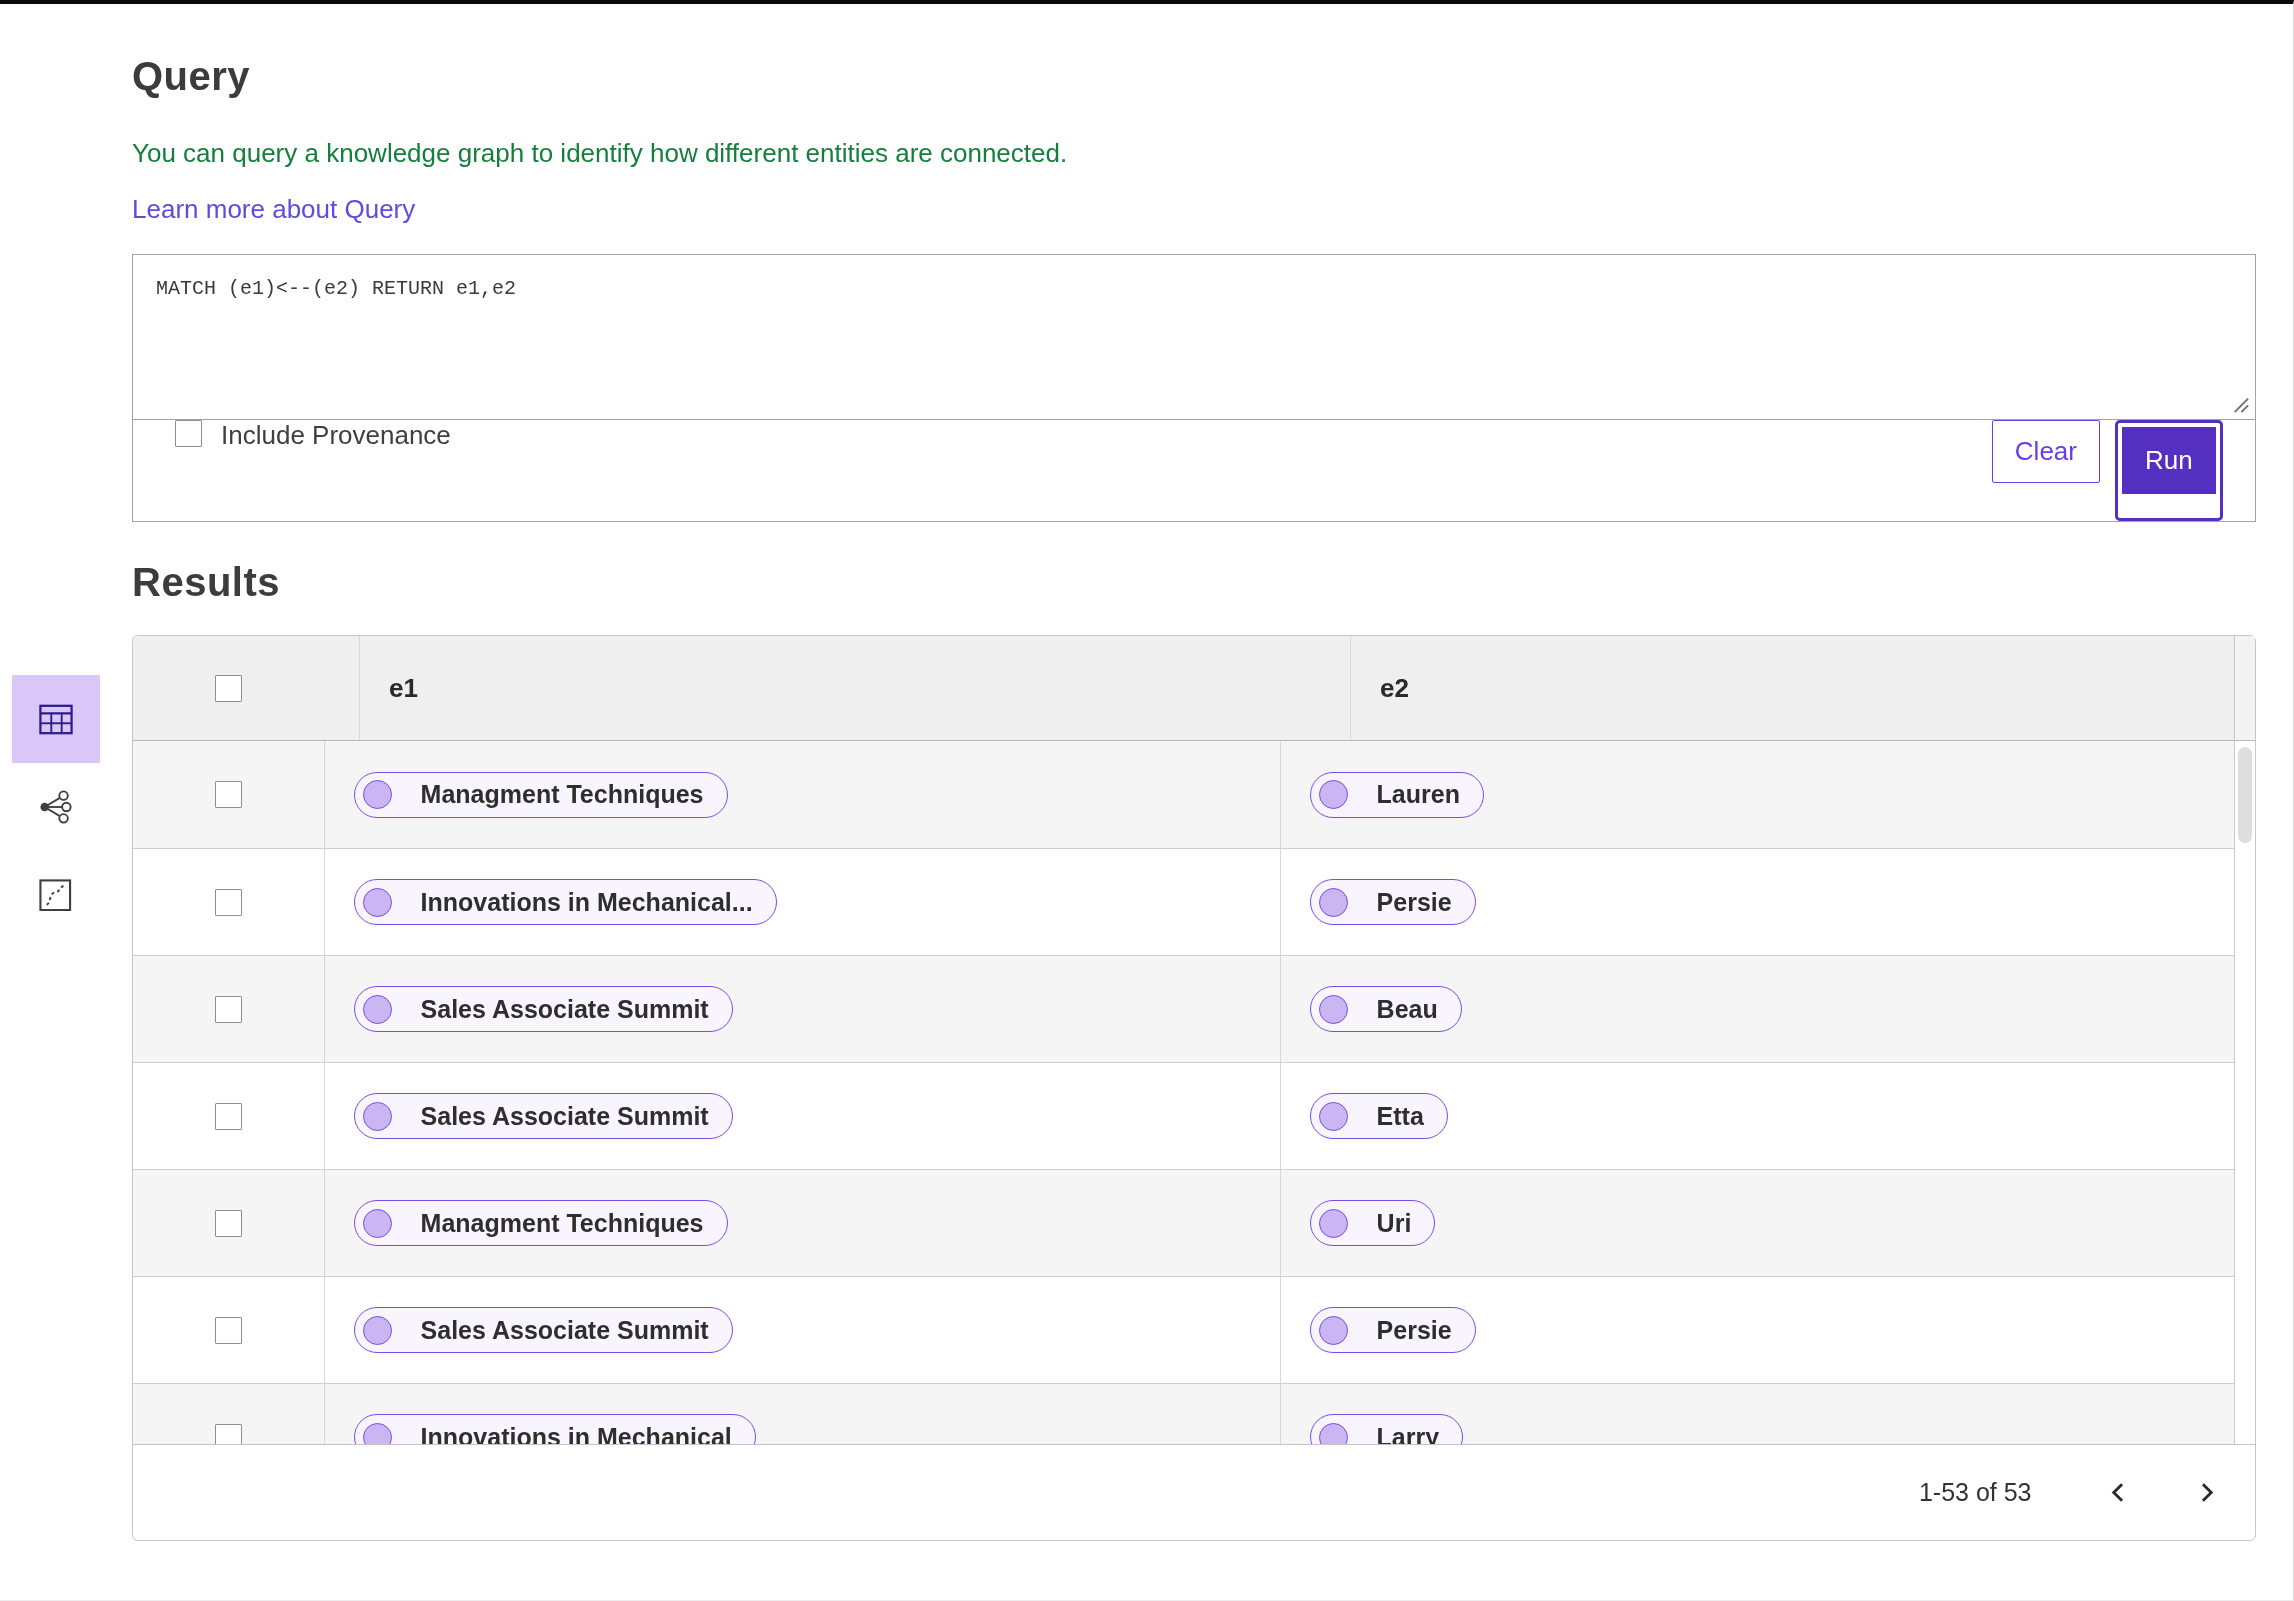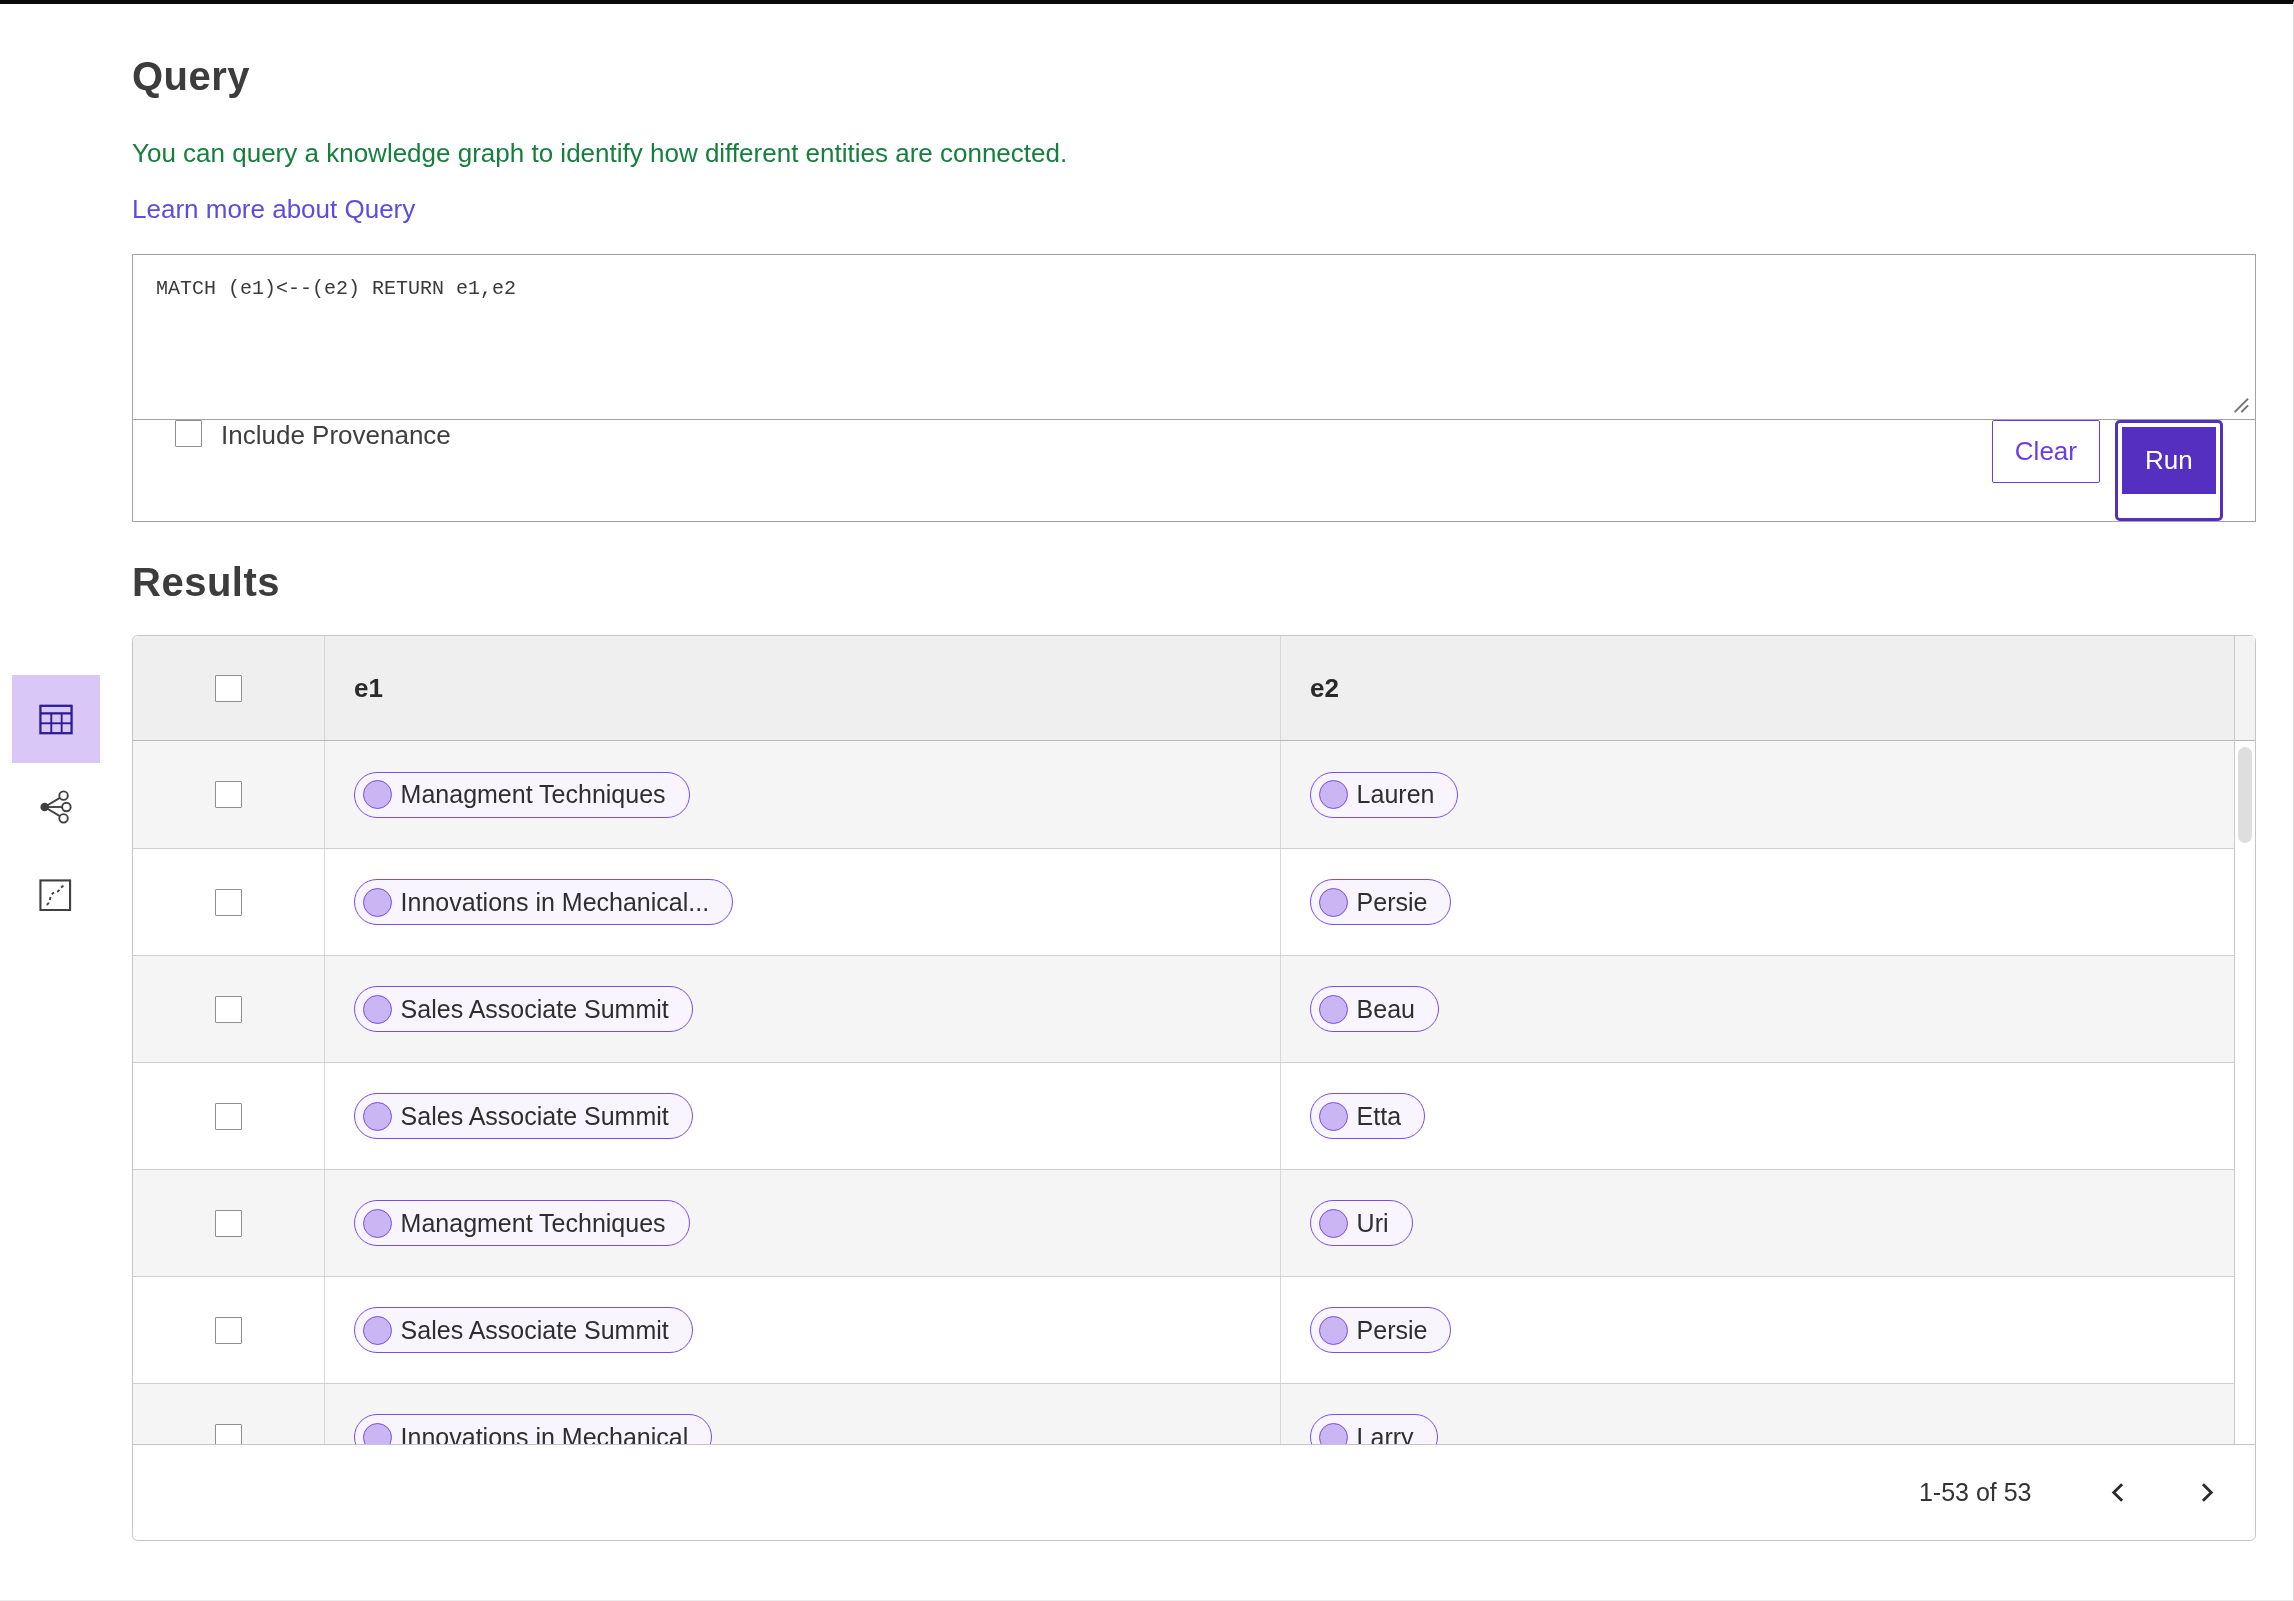--- a/index.html
+++ b/index.html
@@ -46,37 +46,37 @@
     color:#fff; font-size:26px; border:none; border-radius:0; cursor:pointer;
     font-family:"Liberation Sans", sans-serif;
   }
 
   .results-title { margin:36px 0 0 0; font-size:40px; line-height:1.2; font-weight:700; color:#3c3c3c; letter-spacing:0.5px; }
 
   
   .results-panel { position:relative; margin-top:29px; height:904px; border:1px solid #c5c5c5; border-radius:5.7px; background:#fff; }
   .thead {
     display:flex; height:105px; background:#efefef; border-bottom:1px solid #b8b8b8;
-    border-radius:5.7px 5.7px 0 0; box-sizing:border-box;
+    border-radius:5.7px 5.7px 0 0; box-sizing:border-box;gap:35px;
   }
   .tbody { height:704px; overflow:hidden; }
   .trow { display:flex; height:107px; box-sizing:border-box; background:#fff; }
   .trow:nth-child(odd) { background:#f5f5f5; }
   .trow + .trow { border-top:1px solid #cfcfcf; }
   .cell { display:flex; align-items:center; align-self:stretch; box-sizing:border-box; }
   .cell-check { width:191px; flex:none; justify-content:center; }
   .cell-e1 { width:956px; flex:none; padding-left:29px; border-left:1px solid #d8d8d8; }
   .cell-e2 { flex:1; padding-left:29px; border-left:1px solid #d8d8d8;text-align:right; }
   .th { font-size:26px; font-weight:700; color:#2a2a2a; cursor:pointer; }
 
   .pill {
-    display:inline-flex; align-items:center; height:46px; gap:9px;
+    display:inline-flex; align-items:center; height:46px; gap:29px;
     border:1.9px solid var(--pill-border,#7b4ce8); border-radius:25px;
     background:var(--pill-fill,#f8f5fe); padding:0 23px 0 7.6px; cursor:pointer;
-    box-sizing:border-box; max-width:95%;
+    box-sizing:border-box; max-width:95%;font-weight:bold;
   }
   .pill-dot { width:29px; height:29px; border-radius:50%; box-sizing:border-box;
     background:var(--pill-dot,#cab6f2); border:1.9px solid var(--pill-border,#7b4ce8); flex:none; }
   .pill-label { font-size:25px; color:#2e2e2e; white-space:nowrap; overflow:hidden; }
 
   .scroll-gutter {
     position:absolute; top:0; right:0; width:21px; height:810px;
     border-left:1px solid #c8c8c8; background:#ffffff; border-radius:0 5.7px 0 0; box-sizing:border-box;
   }
   .scroll-gutter::before { content:""; display:block; height:105px; background:#f3f3f3; border-bottom:1px solid #b8b8b8; box-sizing:border-box; }

